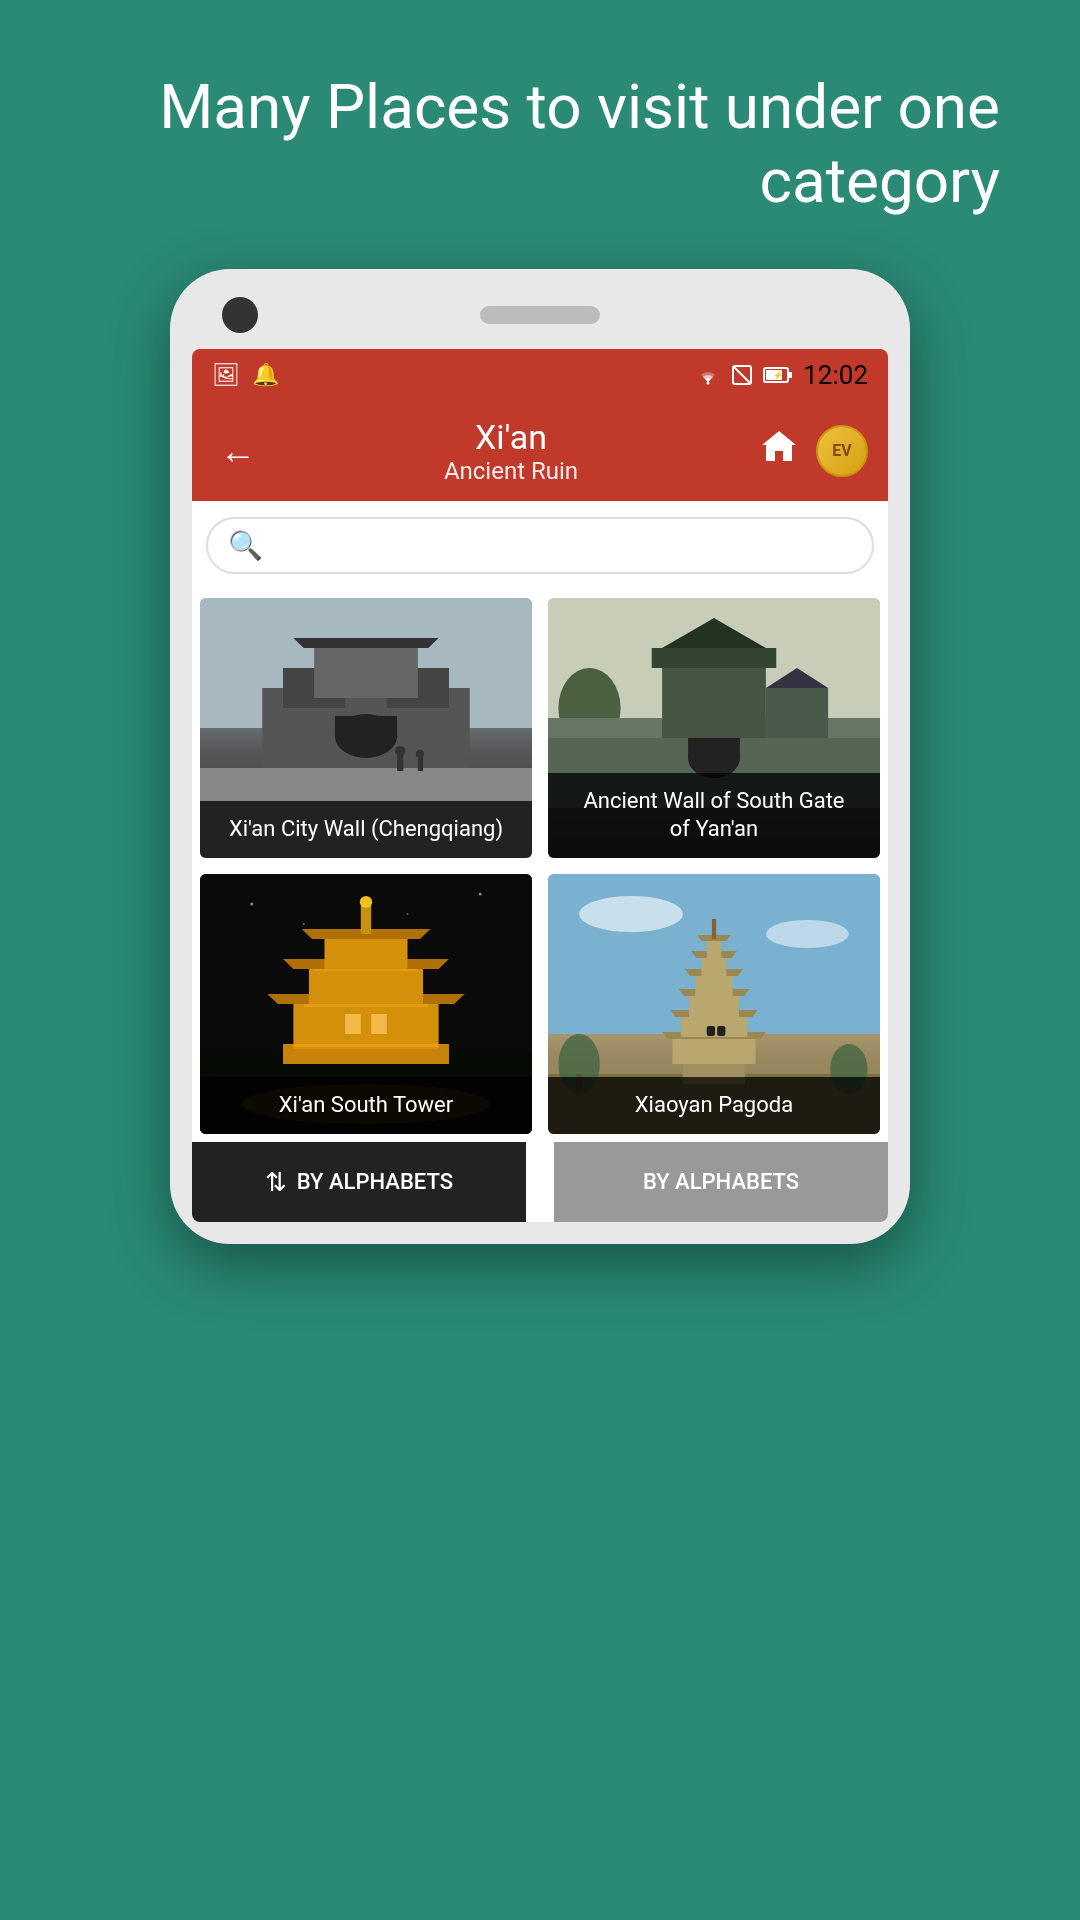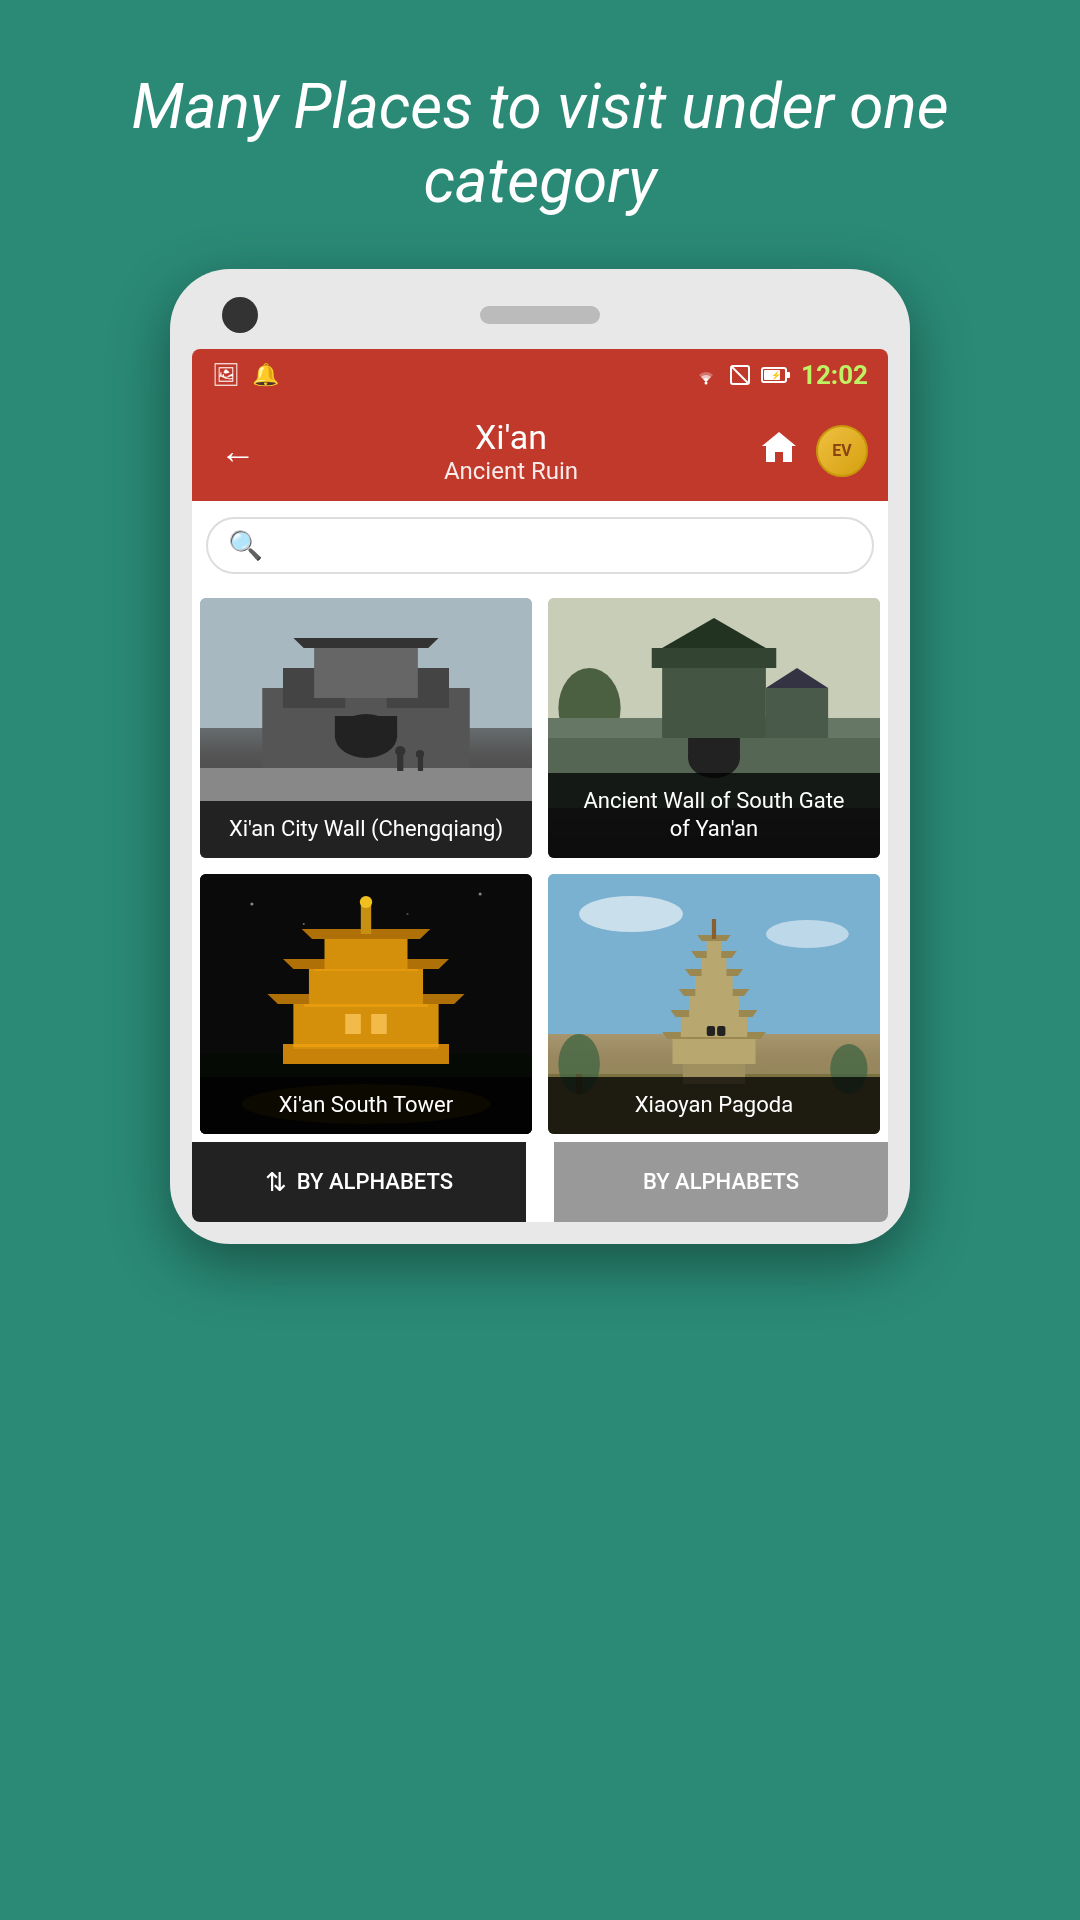--- a/index.html
+++ b/index.html
@@ -12,24 +12,23 @@
       overflow: hidden;
       display: flex;
       flex-direction: column;
       align-items: center;
     }
 
     .hero-text {
       color: white;
       font-size: 62px;
       font-weight: 400;
-      text-align: center;
+      text-align: right;
       line-height: 1.2;
       padding: 70px 80px 50px;
-      font-style: italic;
     }
 
     .phone-wrapper {
       width: 740px;
       background: #e8e8e8;
       border-radius: 60px;
       padding: 28px 22px 22px;
       box-shadow: 0 20px 60px rgba(0,0,0,0.4);
       position: relative;
     }
@@ -87,23 +86,23 @@
       font-size: 22px;
     }
 
     .status-right {
       display: flex;
       align-items: center;
       gap: 10px;
     }
 
     .status-time {
-      color: #bef264;
+      color: #000000;
       font-size: 26px;
-      font-weight: 700;
+      font-weight: 400;
     }
 
     
     .app-bar {
       background: #c0392b;
       height: 100px;
       display: flex;
       align-items: center;
       padding: 0 20px;
       gap: 16px;
@@ -129,21 +128,21 @@
     }
 
     .app-bar-title .title-sub {
       color: rgba(255,255,255,0.9);
       font-size: 24px;
       display: block;
     }
 
     .app-bar-actions {
       display: flex;
-      align-items: flex-end;
+      align-items: flex-start;
       gap: 16px;
     }
 
     .home-icon-btn {
       color: white;
       font-size: 38px;
       cursor: pointer;
     }
 
     .ev-badge {

